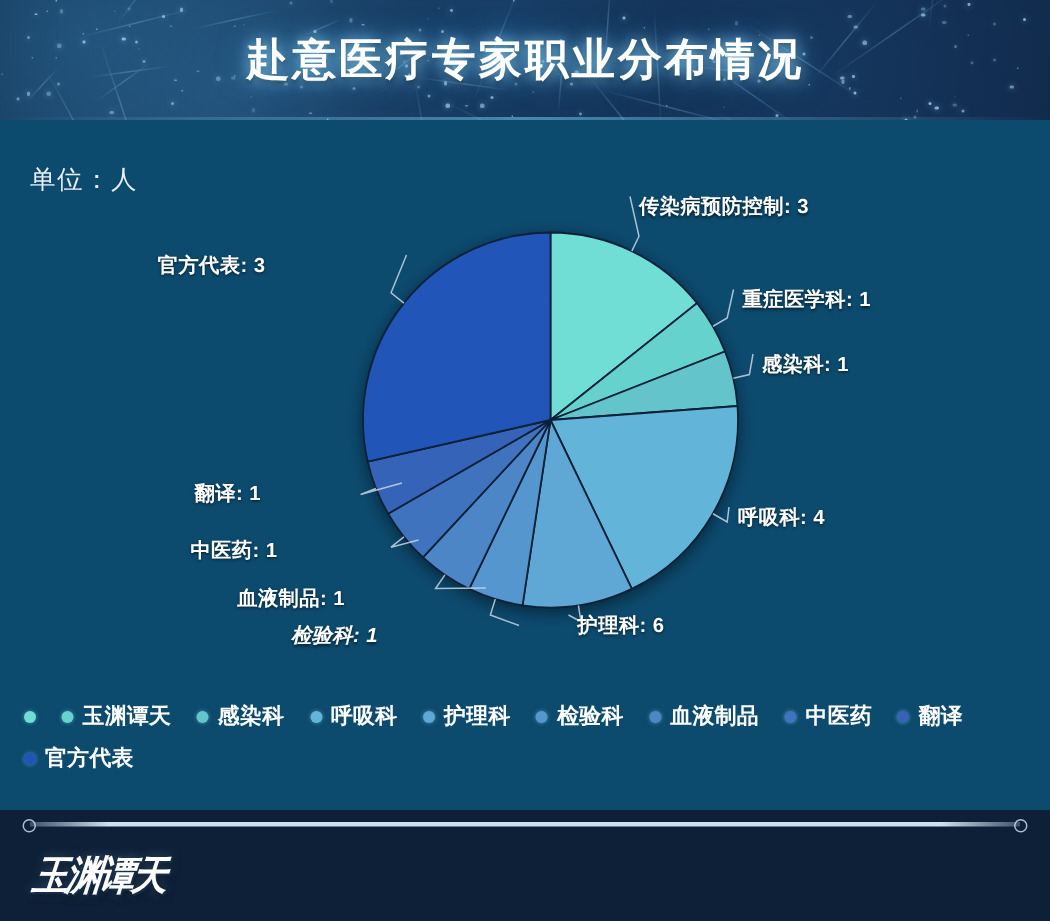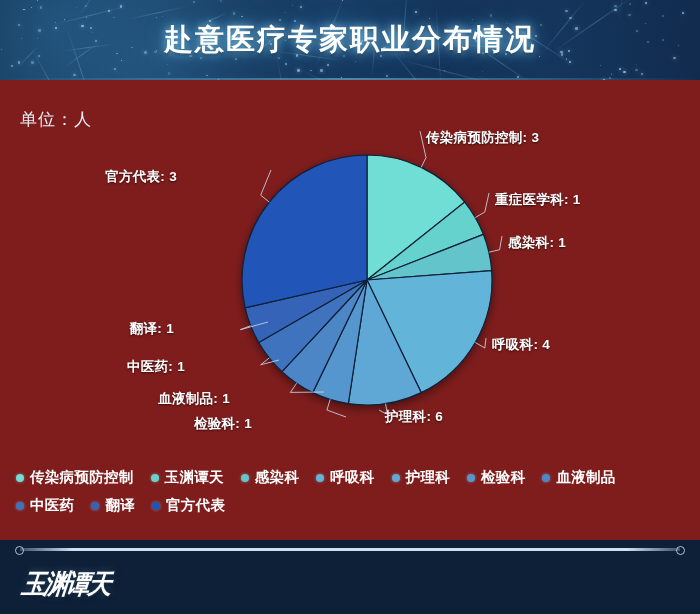--- a/index.html
+++ b/index.html
@@ -42,21 +42,21 @@
   }
   .header-rule {
     position:absolute; left:0; bottom:0; width:700px; height:2px;
     background:linear-gradient(90deg,rgba(120,200,240,0) 0%,rgba(120,200,240,.55) 50%,rgba(120,200,240,0) 100%);
     z-index:4;
   }
 
   
   .chart-area {
     position:absolute; left:0; top:80px; width:700px; height:460px;
-    background:#7f1d1d;
+    background:#0c4a6e;
   }
   .unit-label {
     position:absolute; left:20px; top:28px;
     font-size:17px; color:#e9eff6; letter-spacing:1px;
   }
 
   .pie-wrap { position:absolute; left:0; top:0; width:612px; height:380px; }
   .pie-svg  { position:absolute; left:0; top:0; }
 
   .slice-label {
@@ -305,32 +305,31 @@
         <path d="M 269.3 277.9 L 260.7 284.8 L 279 280" stroke="#c6d6e6" stroke-width="1" fill="none" opacity="0.85"></path>
         <path d="M 250.6 245.7 L 240.4 249.7 L 268 242" stroke="#c6d6e6" stroke-width="1" fill="none" opacity="0.85"></path>
         <path d="M 269.3 122.1 L 260.7 115.2 L 271 90" stroke="#c6d6e6" stroke-width="1" fill="none" opacity="0.85"></path>
       </svg>
     <div id="sliceLabels">
         <div class="slice-label r" style="top: 49px; left: 426px;">传染病预防控制: 3</div>
         <div class="slice-label r" style="top: 111px; left: 495px;">重症医学科: 1</div>
         <div class="slice-label r" style="top: 154px; left: 508px;">感染科: 1</div>
         <div class="slice-label r" style="top: 256px; left: 492px;">呼吸科: 4</div>
         <div class="slice-label r" style="top: 328px; left: 385px;">护理科: 6</div>
-        <div class="slice-label l" style="top: 335px; right: 360px;">检验科: 1</div>
+        <div class="slice-label l" style="top: 335px; right: 360px; font-style: italic;">检验科: 1</div>
         <div class="slice-label l" style="top: 310px; right: 382px;">血液制品: 1</div>
         <div class="slice-label l" style="top: 278px; right: 427px;">中医药: 1</div>
         <div class="slice-label l" style="top: 240px; right: 438px;">翻译: 1</div>
         <div class="slice-label l" style="top: 88px; right: 435px;">官方代表: 3</div>
       </div>
   </div>
 
   <div class="legend" id="legend">
       <div class="legend-item">
         <span class="legend-dot" style="background: rgb(111, 222, 212);"></span>
-        <span class="legend-text">传染病预防控制</span>
       </div>
       <div class="legend-item">
         <span class="legend-dot" style="background: rgb(102, 210, 206);"></span>
         <span class="legend-text">玉渊谭天</span>
       </div>
       <div class="legend-item">
         <span class="legend-dot" style="background: rgb(99, 196, 204);"></span>
         <span class="legend-text">感染科</span>
       </div>
       <div class="legend-item">

